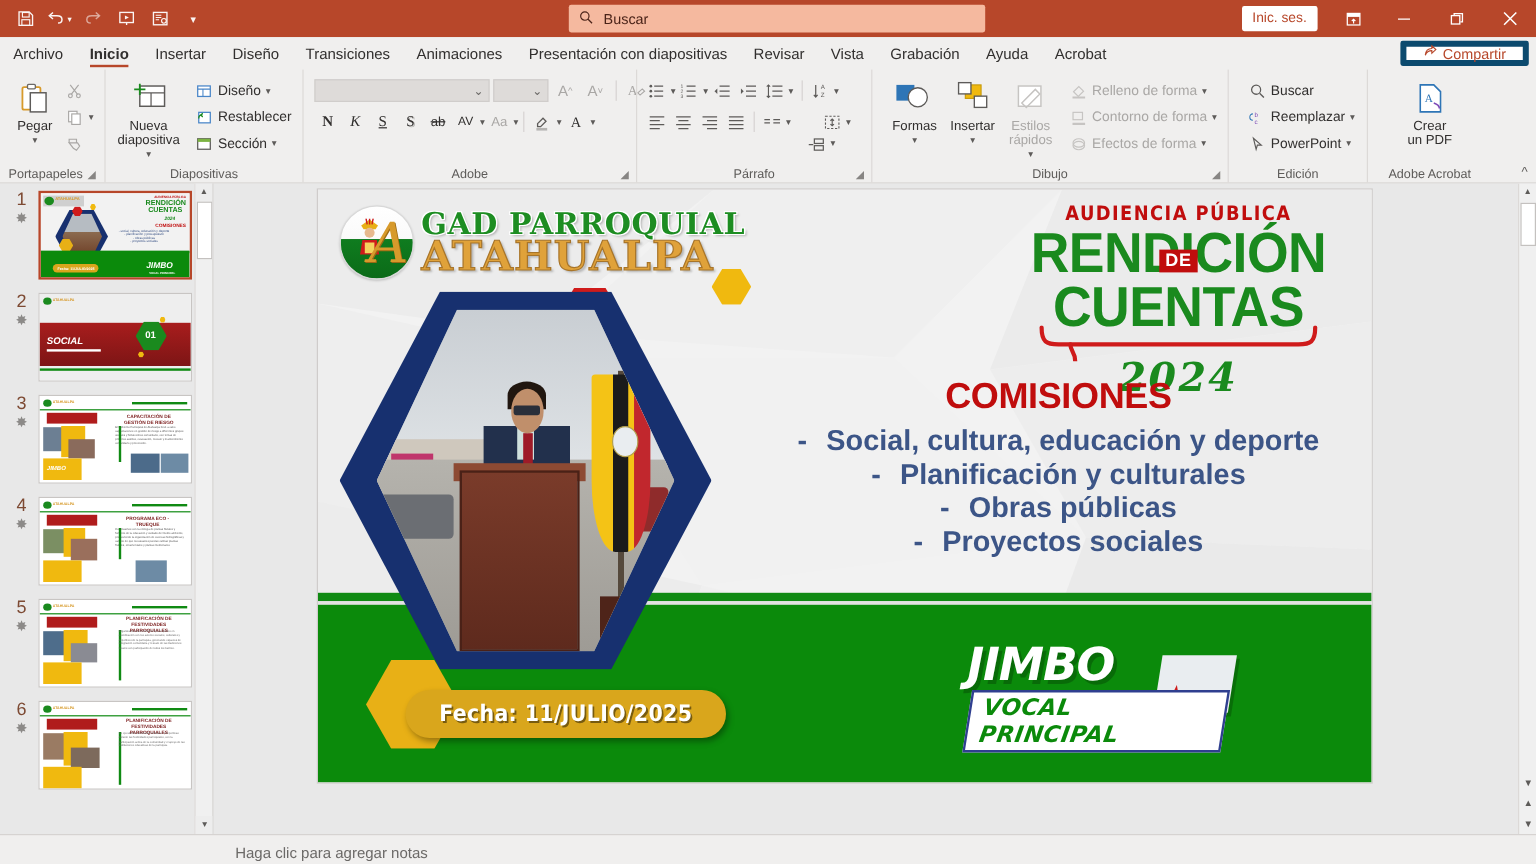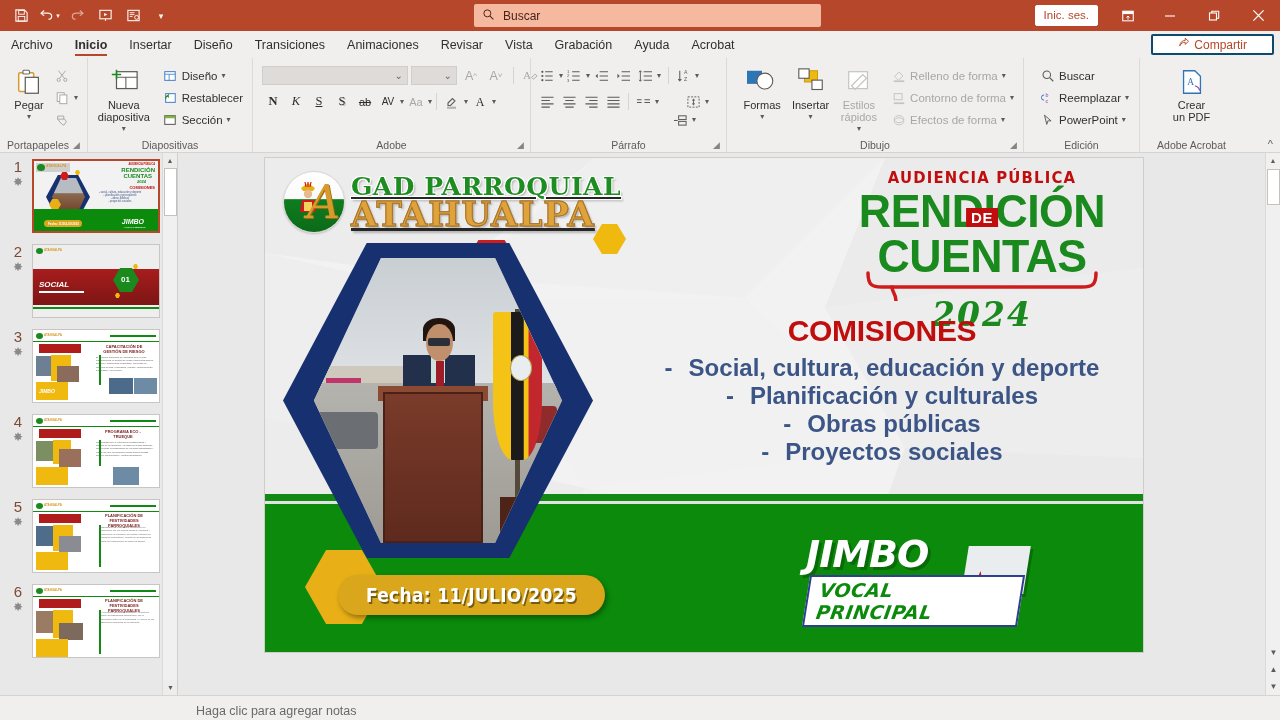--- a/index.html
+++ b/index.html
@@ -49,21 +49,21 @@
   .menuitem {
     padding:0 11px; display:flex; align-items:center; color:#312f2e; cursor:default;
     position:relative;
   }
   .menuitem.active { font-weight:600; }
   .menuitem.active:after {
     content:""; position:absolute; left:11px; right:11px; bottom:2px; height:2px; background:#b7472a;
   }
   .share-btn {
     position:absolute; right:6px; top:3px; height:21px; display:flex; align-items:center;
-    gap:4px; border:2px solid #0c4a6e; background:#fff; color:#b7472a; padding:0 25px;
+    gap:4px; border:5px solid #0c4a6e; background:#fff; color:#b7472a; padding:0 14px;
     font-size:12px; border-radius:2px;
   }
 
   
   .ribbon {
     height:95px; background:#f0efee; display:flex; align-items:stretch;
     border-bottom:1px solid #d6d3d1; position:relative;
   }
   .rgroup { display:flex; flex-direction:column; position:relative; padding:3px 0 0 0; }
   .rgroup + .rgroup { border-left:1px solid #dcd9d7; }
@@ -161,21 +161,21 @@
     border:1px solid #d8d8d8; box-shadow:0 1px 2px rgba(0,0,0,.2);
   }
   .logo-badge .figure {
     position:absolute; left:13px; top:10px; width:22px; height:34px;
   }
   .logo-badge .swirl {
     position:absolute; right:3px; top:8px; width:34px; height:46px;
     color:#d79a2b; font-size:46px; font-family:"DejaVu Serif", serif; font-style:italic; line-height:44px;
     text-shadow:1px 1px 0 #9c6a14;
   }
-  .logo-text { margin-left:6px; line-height:1;text-decoration:underline; }
+  .logo-text { margin-left:6px; line-height:1; }
   .logo-l1 {
     font-size:25px; font-weight:bold; color:#1d8d22; letter-spacing:.5px;
     font-family:"DejaVu Serif", serif;
     text-shadow:1px 1px 0 #fff, -1px -1px 0 #fff, 1px -1px 0 #fff, -1px 1px 0 #fff, 2px 2px 2px rgba(0,0,0,.25);
   }
   .logo-l2 {
     font-size:34px; font-weight:bold; color:#e0a23a; letter-spacing:1px; margin-top:-2px;
     font-family:"DejaVu Serif", serif;
     -webkit-text-stroke:1px #a8752a;
     text-shadow:2px 2px 2px rgba(0,0,0,.25);
@@ -411,20 +411,21 @@
   </div>
 </div>
 
 <div class="menubar">
   <div class="menuitem">Archivo</div>
   <div class="menuitem active">Inicio</div>
   <div class="menuitem">Insertar</div>
   <div class="menuitem">Diseño</div>
   <div class="menuitem">Transiciones</div>
   <div class="menuitem">Animaciones</div>
+  <div class="menuitem">Presentación con diapositivas</div>
   <div class="menuitem">Revisar</div>
   <div class="menuitem">Vista</div>
   <div class="menuitem">Grabación</div>
   <div class="menuitem">Ayuda</div>
   <div class="menuitem">Acrobat</div>
   <div class="share-btn">
     <span>
       <svg width="12" height="12" viewBox="0 0 14 14">
           <path d="M2 10.5c1.5-3.5 4-4.4 6.4-4.4V8.6L12.3 5 8.4 1.4V4C5 4 2.4 6.2 2 10.5z" fill="none" stroke="#b7472a" stroke-width="1.1"></path>
         </svg>

